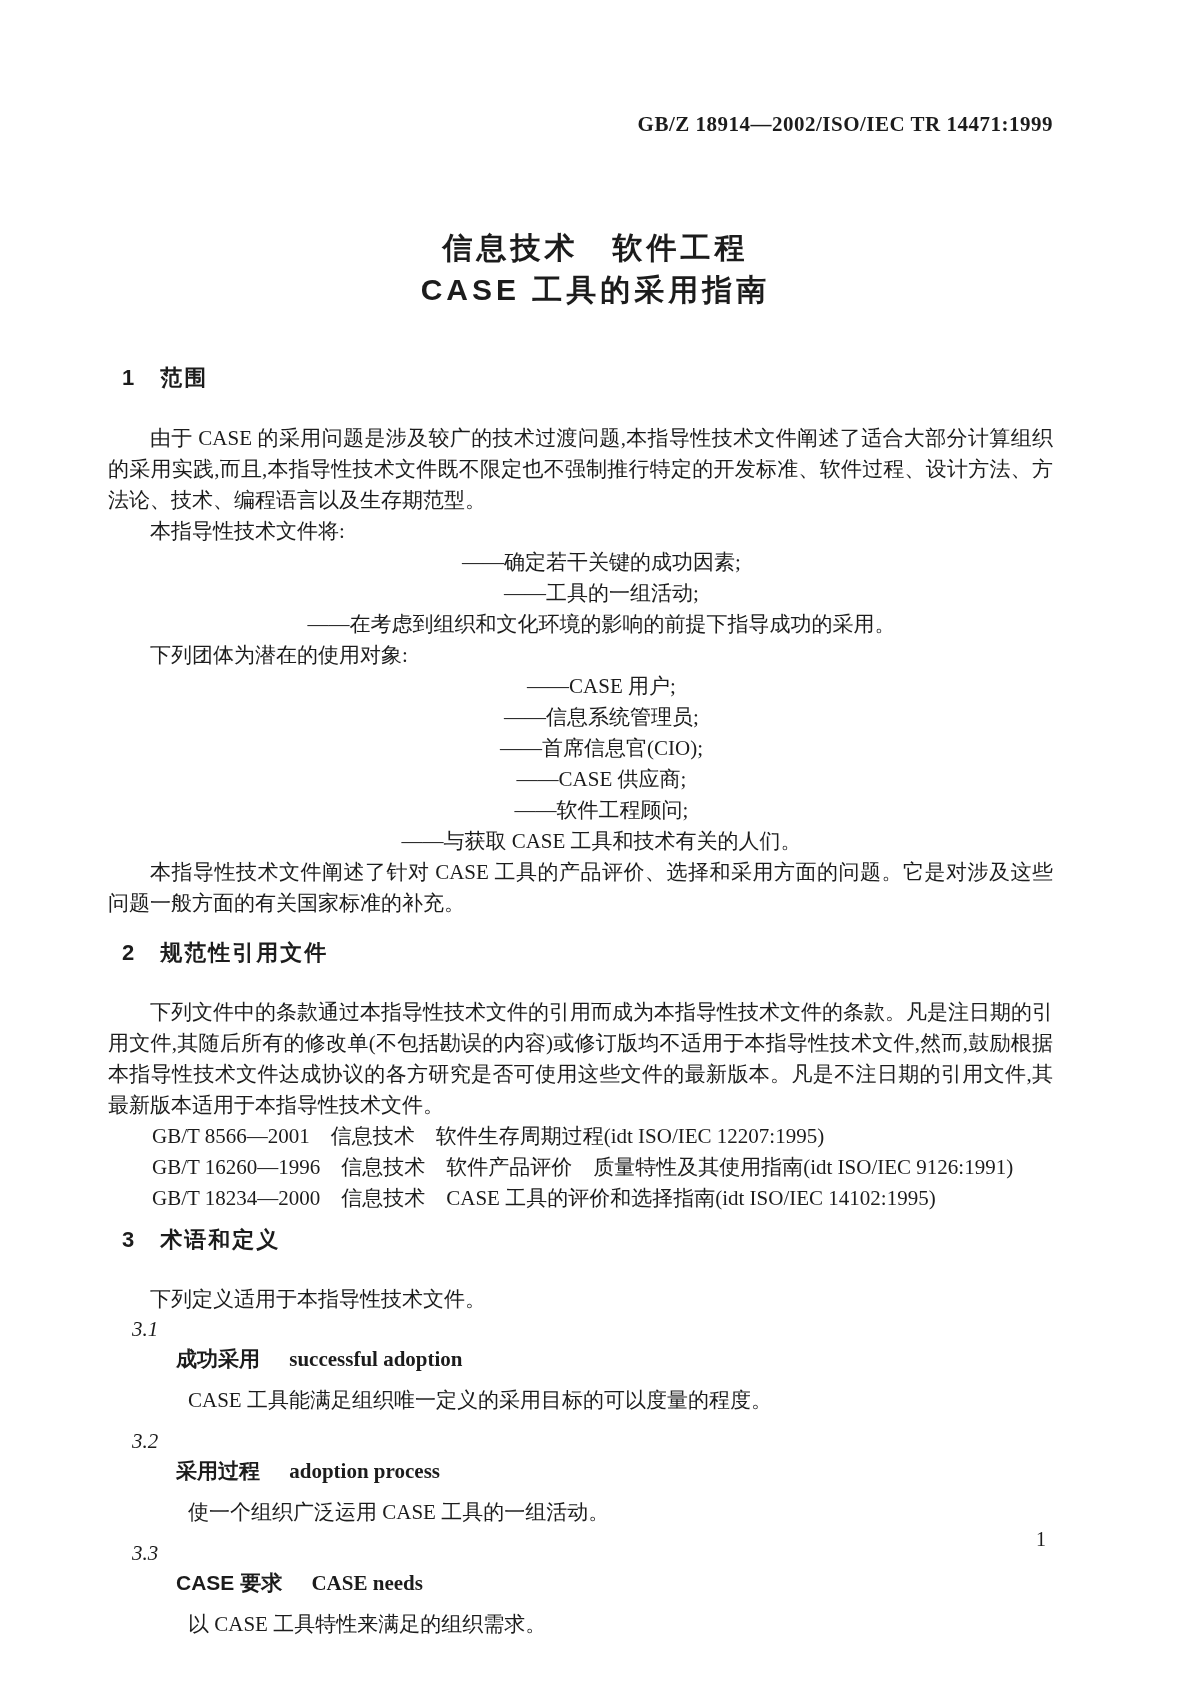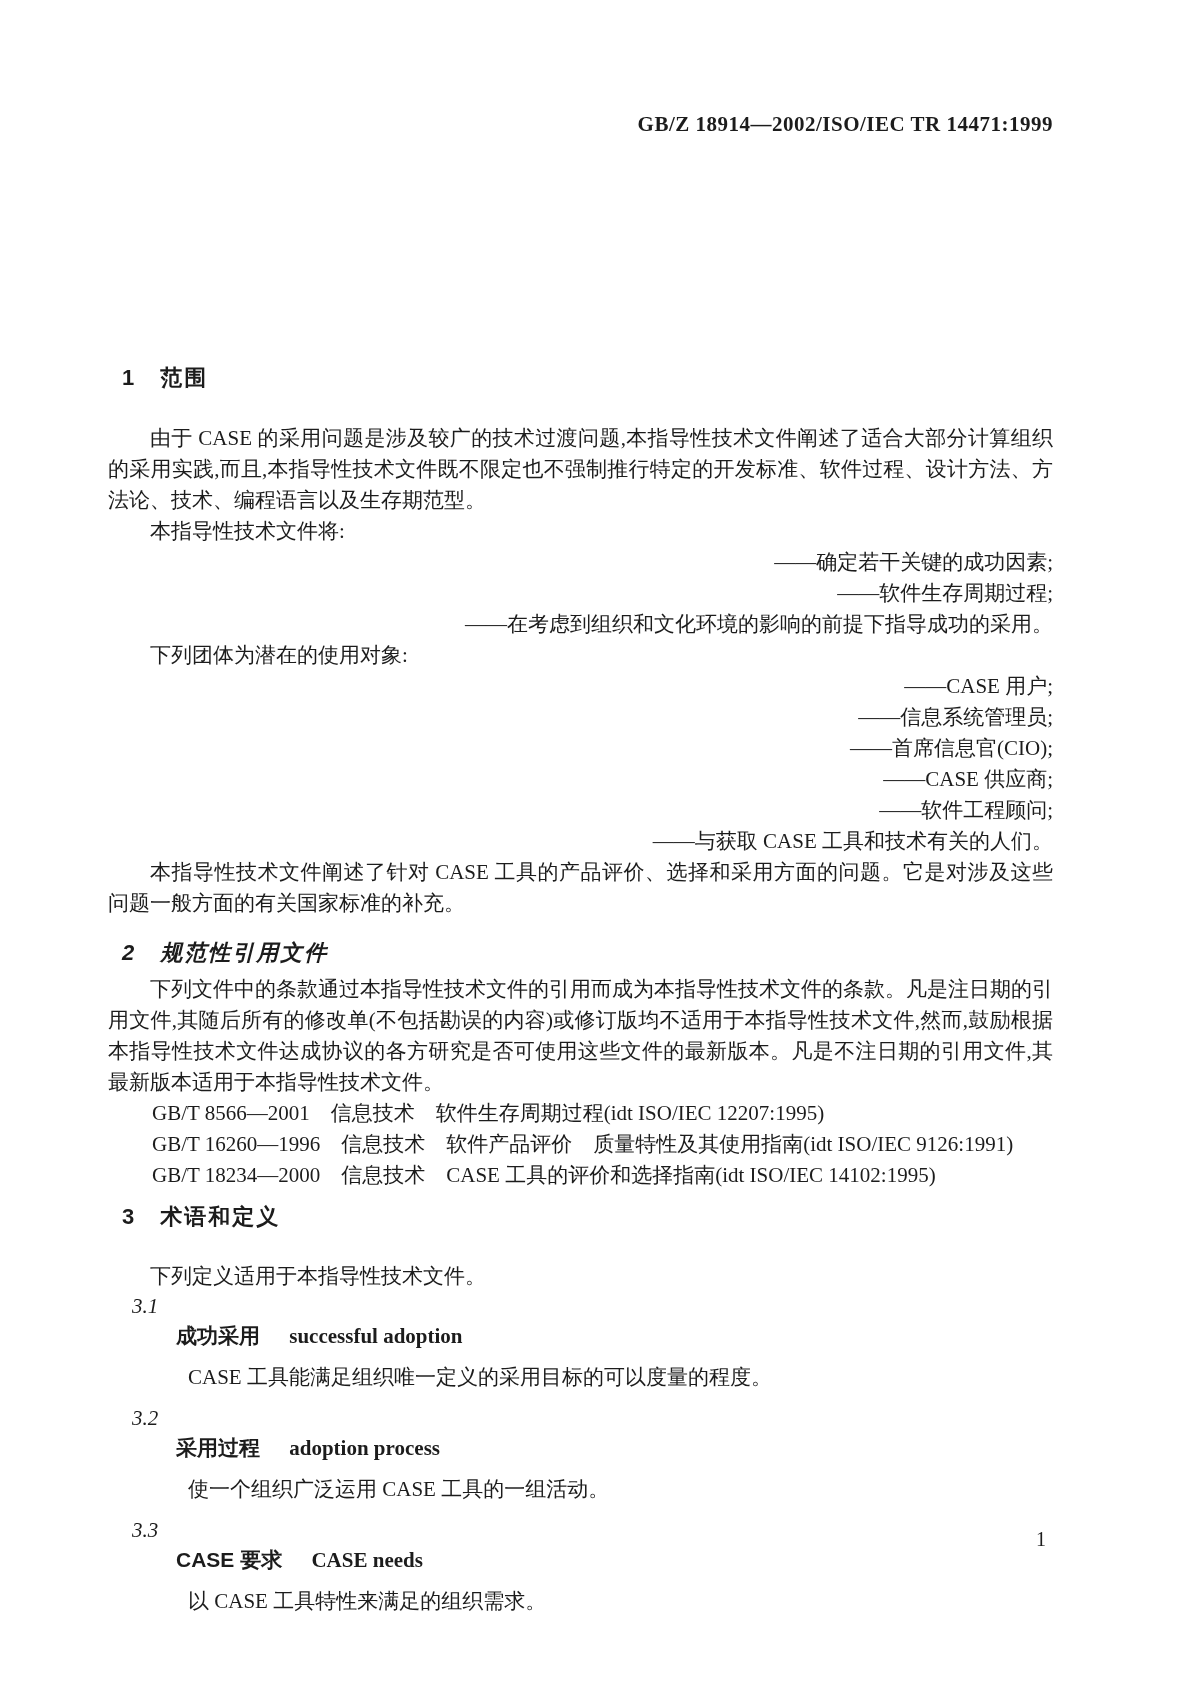--- a/index.html
+++ b/index.html
@@ -38,25 +38,25 @@
   .clause-heading {
     font-family:"Liberation Sans", sans-serif;
     font-weight:bold;
     font-size:22px;
     line-height:32px;
     letter-spacing:2px;
     padding-left:14px;
     margin:0 0 29px 0;
     text-align:left;
   }
-  .clause-heading.mt2 { margin-top:18px; margin-bottom:5px;font-style:italic; }
+  .clause-heading.mt2 { margin-top:18px; margin-bottom:28px; }
   .clause-heading.mt3 { margin-top:10px; margin-bottom:28px; }
   .para { margin:0; text-indent:42px; }
   .para-nojust { margin:0; text-indent:42px; text-align:left; }
-  .dash-item { margin:0; padding-left:42px; text-align:right; }
+  .dash-item { margin:0; padding-left:42px; text-align:center; }
   .ref-item { margin:0; padding-left:44px; text-align:left; }
   .def-block { line-height:29px; }
   .def-num { margin:0; padding-left:24px; text-align:left;font-style:italic; }
   .def-term {
     margin:0; padding-left:68px; text-align:left;
     font-weight:bold;
   }
   .def-term .term-zh { font-family:"Liberation Sans", sans-serif; }
   .def-term .term-en { font-family:"Liberation Serif", serif; margin-left:24px; }
   .def-body { margin:12px; padding-left:68px; text-align:left; }
@@ -66,29 +66,33 @@
     font-size:20px;
   }
 </style>
 </head>
 <body>
 
 <div class="page">
 
   <div class="doc-header">GB/Z 18914—2002/ISO/IEC TR 14471:1999</div>
 
+  <div class="doc-title">
+    <div>信息技术　软件工程</div>
+    <div>CASE 工具的采用指南</div>
+  </div>
 
   <div class="content">
 
     <div class="clause-heading">1　范围</div>
 
     <p class="para">由于 CASE 的采用问题是涉及较广的技术过渡问题,本指导性技术文件阐述了适合大部分计算组织的采用实践,而且,本指导性技术文件既不限定也不强制推行特定的开发标准、软件过程、设计方法、方法论、技术、编程语言以及生存期范型。</p>
     <p class="para-nojust">本指导性技术文件将:</p>
     <p class="dash-item">——确定若干关键的成功因素;</p>
-    <p class="dash-item">——软件生存周期过程;</p>
+    <p class="dash-item">——工具的一组活动;</p>
     <p class="dash-item">——在考虑到组织和文化环境的影响的前提下指导成功的采用。</p>
     <p class="para-nojust">下列团体为潜在的使用对象:</p>
     <p class="dash-item">——CASE 用户;</p>
     <p class="dash-item">——信息系统管理员;</p>
     <p class="dash-item">——首席信息官(CIO);</p>
     <p class="dash-item">——CASE 供应商;</p>
     <p class="dash-item">——软件工程顾问;</p>
     <p class="dash-item">——与获取 CASE 工具和技术有关的人们。</p>
     <p class="para">本指导性技术文件阐述了针对 CASE 工具的产品评价、选择和采用方面的问题。它是对涉及这些问题一般方面的有关国家标准的补充。</p>
 

